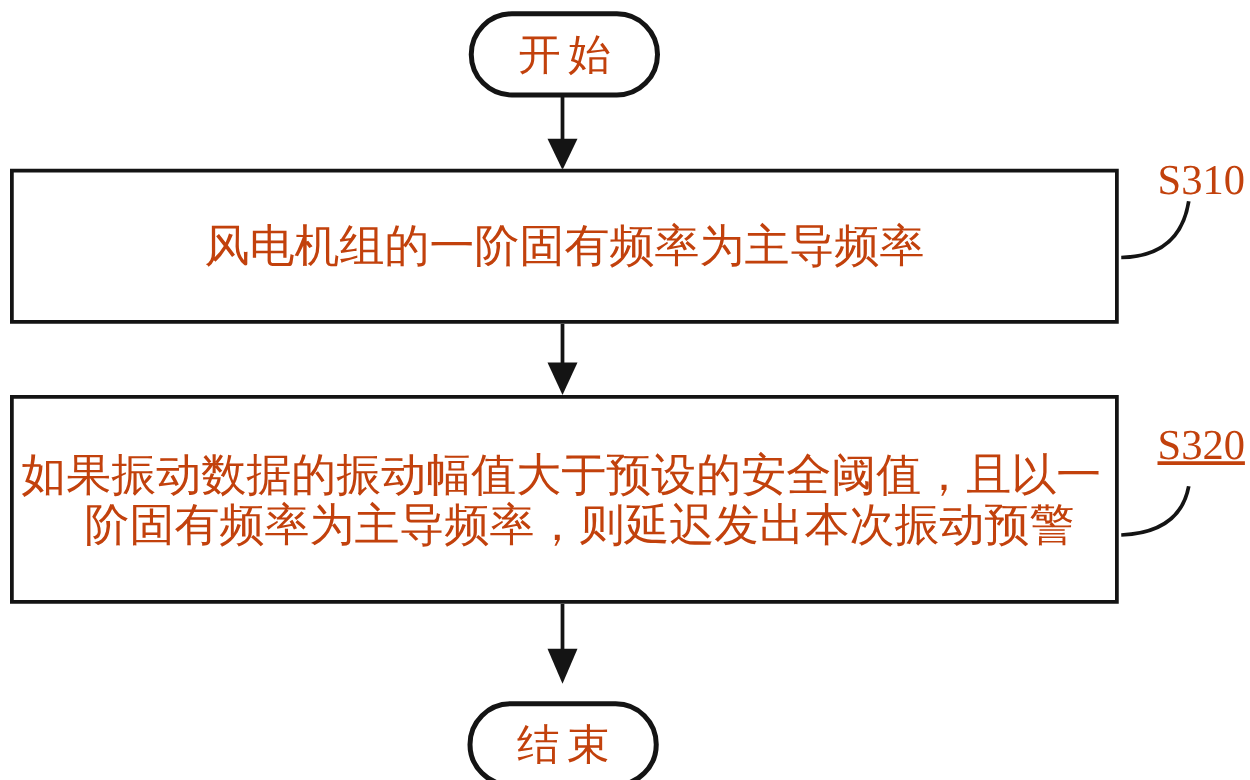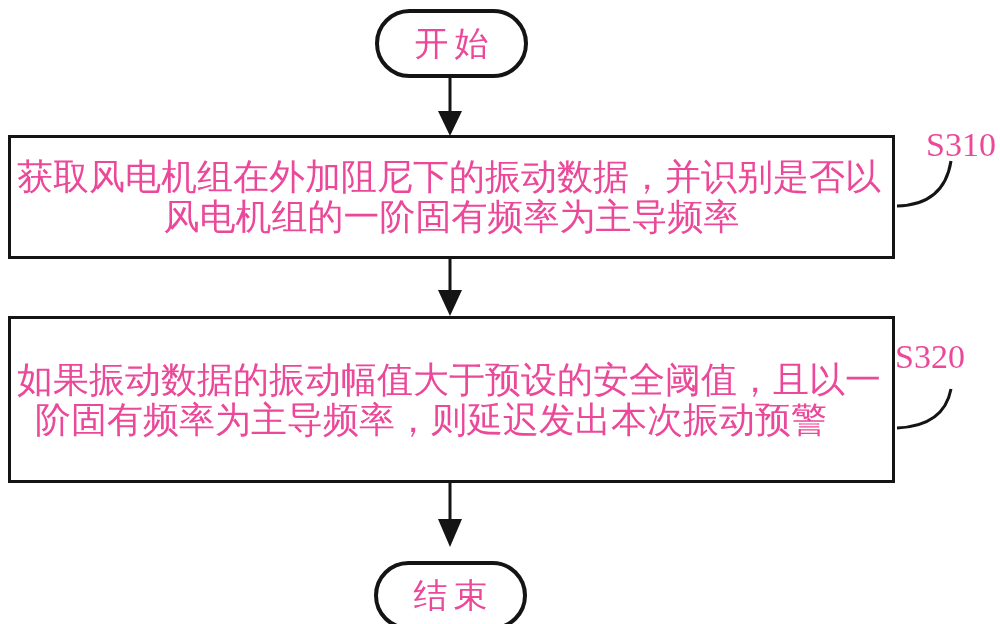--- a/index.html
+++ b/index.html
@@ -6,21 +6,21 @@
     margin: 0;
     padding: 0;
     background: #ffffff;
   }
   .canvas {
     position: relative;
     width: 1000px;
     height: 624px;
     background: #ffffff;
     font-family: "Liberation Serif", serif;
-    color: #ec4899;
+    color: #c2410c;
     overflow: hidden;
   }
   .connector-layer {
     position: absolute;
     left: 0; top: 0;
     width: 1000px; height: 624px;
     pointer-events: none;
   }
   .terminal {
     position: absolute;
@@ -47,29 +47,29 @@
     display: flex;
     flex-direction: column;
     justify-content: center;
     font-size: 36px;
     line-height: 40px;
   }
   .process.step1 { top: 135px; height: 124px; }
   .process.step2 { top: 316px; height: 167px; }
   .line-left   { text-align: left;  padding-left: 6px;  white-space: nowrap; }
   .line-center { text-align: center;                    white-space: nowrap; }
-  .line-indent { text-align: left;  padding-left: 24px; white-space: nowrap; }
+  .line-indent { text-align: center;  padding-left: 24px; white-space: nowrap; }
   .step-label {
     position: absolute;
     font-size: 34px;
     line-height: 34px;
     font-family: "Liberation Serif", serif;
   }
   .step-label.s310 { left: 926px; top: 128px; text-align: center; }
-  .step-label.s320 { left: 895px; top: 340px; }
+  .step-label.s320 { left: 926px; top: 340px; text-decoration: underline; }
 </style>
 </head>
 <body>
 
 <div class="canvas">
 
   <svg class="connector-layer" viewBox="0 0 1000 624" xmlns="http://www.w3.org/2000/svg">
 
     <g>
       <line x1="450" y1="77" x2="450" y2="114" stroke="#141414" stroke-width="3"></line>
@@ -89,21 +89,20 @@
     <path d="M 951 161 Q 944 205 897 206" fill="none" stroke="#141414" stroke-width="3"></path>
 
     <path d="M 951 389 Q 944 426 897 428" fill="none" stroke="#141414" stroke-width="3"></path>
   </svg>
 
   <div class="terminal start">
     <span>开始</span>
   </div>
 
   <div class="process step1">
-    <div class="line-left">获取风电机组在外加阻尼下的振动数据，并识别是否以</div>
     <div class="line-center">风电机组的一阶固有频率为主导频率</div>
   </div>
   <div class="step-label s310">S310</div>
 
   <div class="process step2">
     <div class="line-left">如果振动数据的振动幅值大于预设的安全阈值，且以一</div>
     <div class="line-indent">阶固有频率为主导频率，则延迟发出本次振动预警</div>
   </div>
   <div class="step-label s320">S320</div>
 

